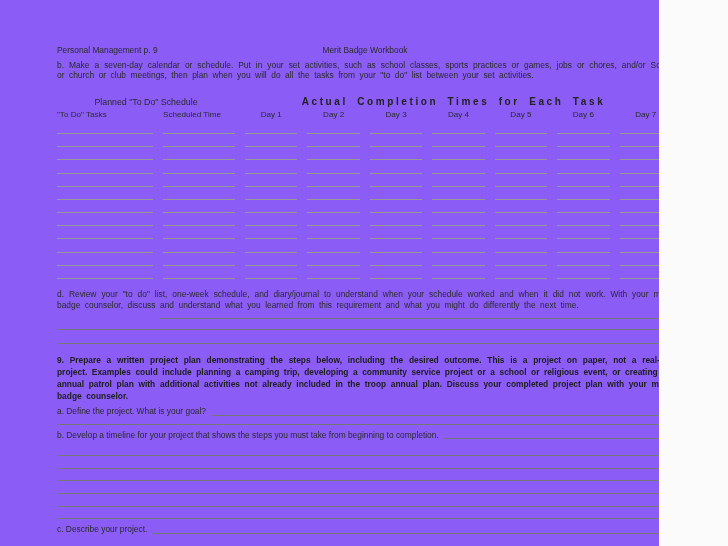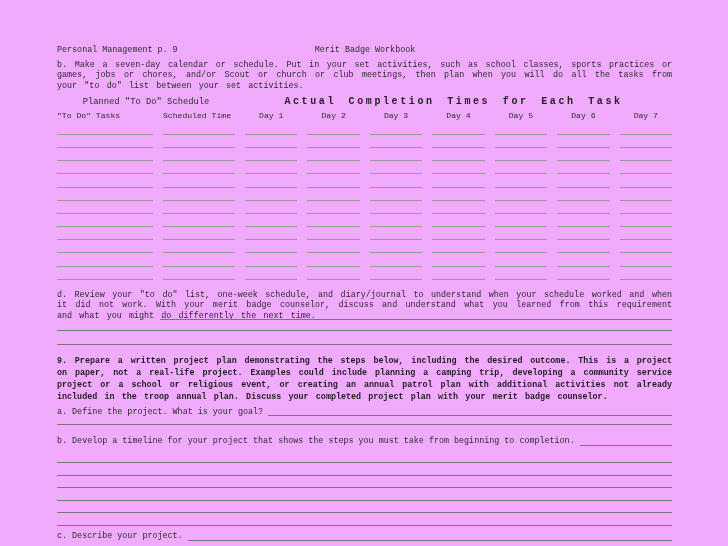--- a/index.html
+++ b/index.html
@@ -1,18 +1,18 @@
 <!DOCTYPE html>
 <html><head>
 <meta charset="utf-8">
 <style>
   html,body{margin:0;padding:0;background:#fbfbfb;}
   .page{
-    position:relative;width:728px;height:546px;background:#f0abfc;overflow:hidden;
-    font-family:Liberation Mono, monospace;font-size:8.4px;line-height:10.6px;color:#2b2b2b;
+    position:relative;width:659px;height:546px;background:#8b5cf6;overflow:hidden;
+    font-family:Liberation Sans, sans-serif;font-size:8.4px;line-height:10.6px;color:#2b2b2b;
   }
   .content{position:absolute;left:57px;top:0;width:615px;}
 
   
   .doc-header{display:flex;align-items:flex-end;margin-top:21px;}
   .h-left{flex:0 0 238px;white-space:nowrap;}
   .h-center{flex:0 0 140px;text-align:center;white-space:nowrap;margin-top:24px;}
   .h-right{flex:1 1 auto;display:flex;align-items:flex-end;margin-left:22px;}
   .h-right .lbl{white-space:nowrap;}
 
@@ -43,21 +43,21 @@
   .lines-8d .ans-line{margin-top:13px;}
   .lines-8d .ans-line:first-child{margin-top:7px;}
   .lines-9a .ans-line{margin-top:7px;}
   .lines-9b .ans-line{margin-top:11.6px;}
   .lines-9b .ans-line:first-child{margin-top:15px;}
 
   
   .inline-row{display:flex;align-items:flex-end;}
   .inline-row .txt{white-space:nowrap;}
   .row-9a{margin-top:4px;}
-  .row-9b{margin-top:11px;text-align:center;}
+  .row-9b{margin-top:5px;text-align:center;}
   .row-9c{margin-top:5px;}
 </style>
 </head>
 <body>
 
 <div class="page">
   <div class="content">
 
     <div class="doc-header">
       <span class="h-left">Personal Management p. 9</span>

